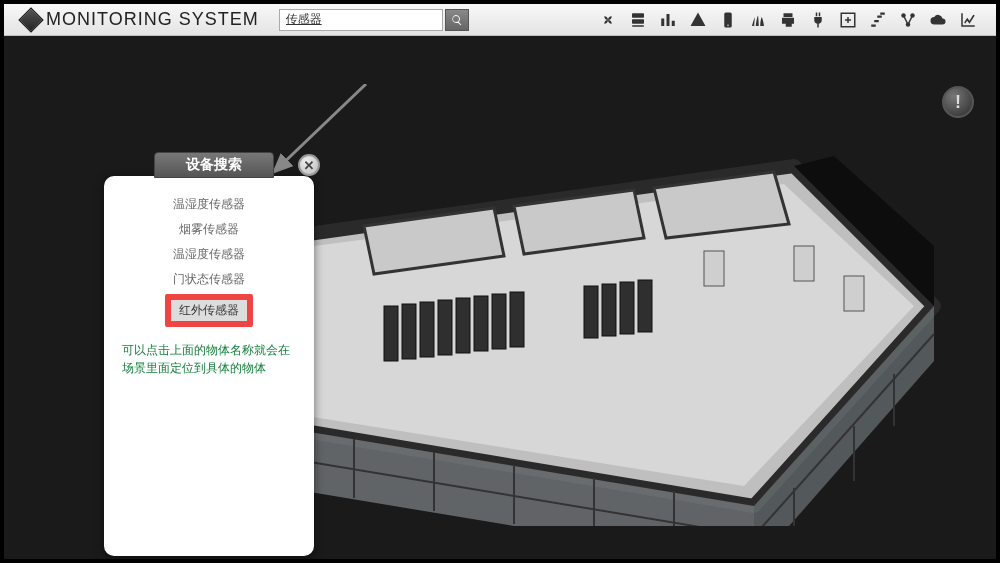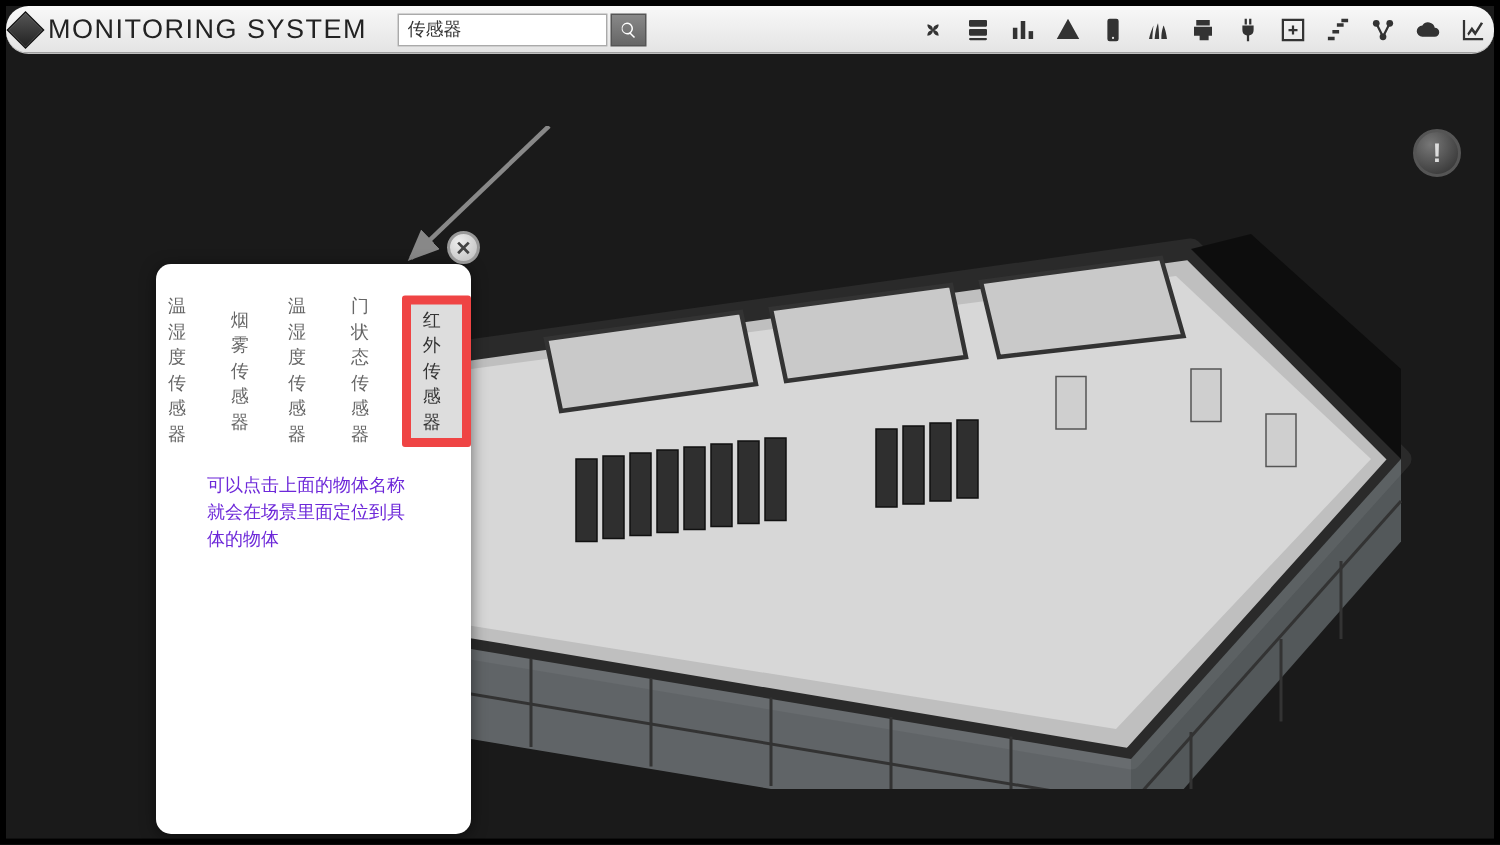--- a/index.html
+++ b/index.html
@@ -5,38 +5,38 @@
   * { box-sizing: border-box; margin: 0; padding: 0; }
   html, body { width: 1000px; height: 563px; overflow: hidden; font-family: Arial, "Microsoft YaHei", sans-serif; }
   body { background: #1a1a1a; border: 4px solid #000; position: relative; }
 
   
   .topbar {
     position: absolute; top: 0; left: 0; right: 0; height: 32px;
     background: linear-gradient(#f8f8f8, #e4e4e4);
     border-bottom: 1px solid #c0c0c0;
     display: flex; align-items: center;
-    padding: 0 4px;
-    border-radius: 15px;
+    padding: 0 18px;
   }
   .logo-wrap { display: flex; align-items: center; gap: 6px; }
   .logo-diamond {
     width: 18px; height: 18px; transform: rotate(45deg);
     background: linear-gradient(135deg,#555,#222);
     border: 1px solid #111;
   }
   .app-title {
     font-family: Impact, "Arial Black", sans-serif;
     font-size: 18px; letter-spacing: 1px; color: #222;
   }
   .search-wrap { display: flex; align-items: center; margin-left: 20px; }
   .search-input {
-    width: 140px; height: 22px; padding: 0 6px;
+    width: 164px; height: 22px; padding: 0 6px;
     border: 1px solid #aaa; background: #fff; font-size: 12px;
     color: #333;
+    text-decoration: underline;
   }
   .search-btn {
     width: 24px; height: 22px; margin-left: 2px;
     background: linear-gradient(#888,#666);
     border: 1px solid #555; display: flex; align-items: center; justify-content: center;
     cursor: pointer;
   }
   .search-btn svg { width: 12px; height: 12px; fill: #fff; }
 
   .toolbar-icons { margin-left: auto; display: flex; gap: 10px; align-items: center; }
@@ -89,29 +89,29 @@
     border: 1px solid #444;
   }
   .panel-close {
     position: absolute; top: -22px; right: -6px;
     width: 22px; height: 22px; border-radius: 50%;
     background: radial-gradient(circle at 35% 30%, #eee, #bbb);
     border: 2px solid #999;
     display: flex; align-items: center; justify-content: center;
     cursor: pointer; font-size: 13px; color: #444; font-weight: bold;
   }
-  .panel-list { padding: 18px 0 6px 0; display: flex; flex-direction: row; align-items: center; gap: 4px; }
+  .panel-list { padding: 18px 0 6px 0; display: flex; flex-direction: column; align-items: center; gap: 4px; }
   .panel-item {
     font-size: 12px; color: #666; cursor: pointer; padding: 2px 8px;
   }
   .panel-item.selected {
     background: #ddd; border: 6px solid #ef4444; border-radius: 2px; color: #333;
   }
   .panel-hint {
-    padding: 8px 34px; font-size: 12px; color: #6d28d9; line-height: 1.5;
+    padding: 8px 18px; font-size: 12px; color: #15803d; line-height: 1.5;
   }
 </style>
 </head>
 <body>
 
 <div class="topbar">
   <div class="logo-wrap">
     <div class="logo-diamond"></div>
     <div class="app-title">MONITORING SYSTEM</div>
   </div>
@@ -269,20 +269,21 @@
   <svg class="arrow" viewBox="0 0 120 100">
     <defs>
       <marker id="ah" markerWidth="8" markerHeight="8" refX="6" refY="3" orient="auto">
         <path d="M0,0 L7,3 L0,6 Z" fill="#888"></path>
       </marker>
     </defs>
     <line x1="100" y1="0" x2="8" y2="88" stroke="#888" stroke-width="3" marker-end="url(#ah)"></line>
   </svg>
 
   <div class="panel">
+    <div class="panel-tab">设备搜索</div>
     <div class="panel-close">
       <span>✕</span>
     </div>
     <div class="panel-list">
       <div class="panel-item">温湿度传感器</div>
       <div class="panel-item">烟雾传感器</div>
       <div class="panel-item">温湿度传感器</div>
       <div class="panel-item">门状态传感器</div>
       <div class="panel-item selected">红外传感器</div>
     </div>

